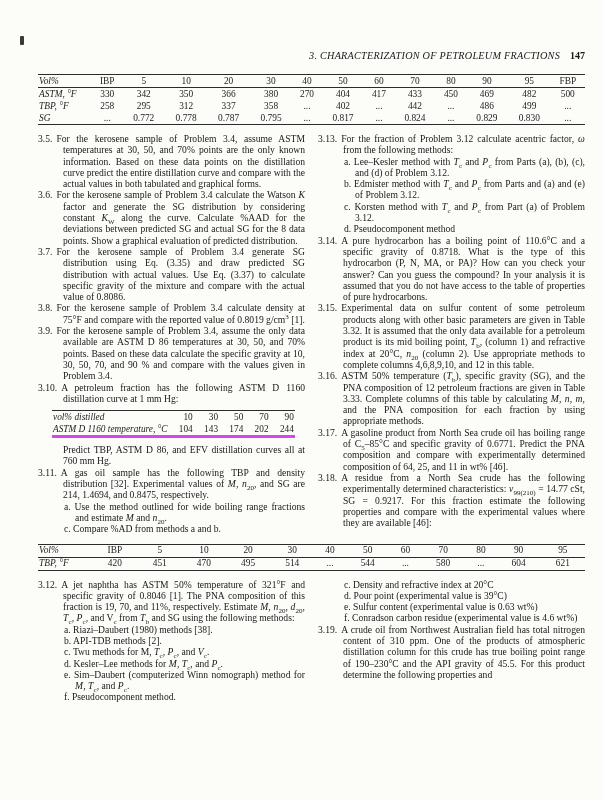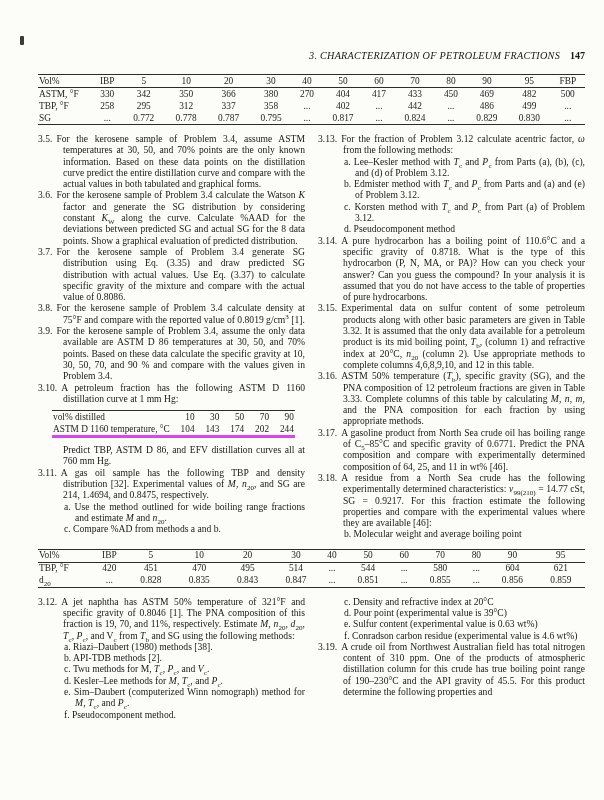--- a/index.html
+++ b/index.html
@@ -12,21 +12,21 @@
   .runhead{display:flex;justify-content:flex-end;align-items:baseline;font-size:10.2px;}
   .rh-title{font-style:italic;letter-spacing:.25px;}
   .rh-page{font-weight:bold;margin-left:10px;font-size:10px;}
   .speck{position:absolute;left:20px;top:36px;width:4px;height:9px;background:#3a3a38;border-radius:1px;}
 
   
   .dtable{width:100%;border-collapse:collapse;font-size:9.4px;color:#1c1c1c;}
   .dtable th,.dtable td{font-weight:normal;padding:0.5px 1px;white-space:nowrap;line-height:11px;}
   .dtable thead tr{border-bottom:0.9px solid #2b2b2b;}
   .dtable.ruled{border-top:1.2px solid #2b2b2b;border-bottom:1.2px solid #2b2b2b;}
-  .dtable .lab{text-align:left;}
+  .dtable .lab{text-align:left;font-style:italic;}
   .dtable .num{text-align:center;}
   .dtable thead th:first-child{width:52px;}
   .topgap{margin-top:13px;}
   .midtbl{margin:9px 0 8px 0;}
 
   
   .tblwrap{margin:6px 0 6px 14px;}
   .dtable.inner{border-top:1px solid #2b2b2b;border-bottom:3px solid #d946ef;font-size:9.3px;width:96%;}
   .dtable.inner .num{text-align:right;width:27px;}
   .dtable.inner .lab{text-align:left;}
@@ -165,21 +165,20 @@
           <div class="prob"><span class="pnum">3.13.</span><span>For the fraction of Problem 3.12 calculate acentric factor, <i>ω</i> from the following methods:</span></div>
           <div class="sub">a. Lee–Kesler method with <i>T</i><sub>c</sub> and <i>P</i><sub>c</sub> from Parts (a), (b), (c), and (d) of Problem 3.12.</div>
           <div class="sub">b. Edmister method with <i>T</i><sub>c</sub> and <i>P</i><sub>c</sub> from Parts and (a) and (e) of Problem 3.12.</div>
           <div class="sub">c. Korsten method with <i>T</i><sub>c</sub> and <i>P</i><sub>c</sub> from Part (a) of Problem 3.12.</div>
           <div class="sub">d. Pseudocomponent method</div>
           <div class="prob"><span class="pnum">3.14.</span><span>A pure hydrocarbon has a boiling point of 110.6°C and a specific gravity of 0.8718. What is the type of this hydrocarbon (P, N, MA, or PA)? How can you check your answer? Can you guess the compound? In your analysis it is assumed that you do not have access to the table of properties of pure hydrocarbons.</span></div>
           <div class="prob"><span class="pnum">3.15.</span><span>Experimental data on sulfur content of some petroleum products along with other basic parameters are given in Table 3.32. It is assumed that the only data available for a petroleum product is its mid boiling point, <i>T</i><sub>b</sub>, (column 1) and refractive index at 20°C, <i>n</i><sub>20</sub> (column 2). Use appropriate methods to complete columns 4,6,8,9,10, and 12 in this table.</span></div>
           <div class="prob"><span class="pnum">3.16.</span><span>ASTM 50% temperature (<i>T</i><sub>b</sub>), specific gravity (SG), and the PNA composition of 12 petroleum fractions are given in Table 3.33. Complete columns of this table by calculating <i>M</i>, <i>n</i>, <i>m</i>, and the PNA composition for each fraction by using appropriate methods.</span></div>
           <div class="prob"><span class="pnum">3.17.</span><span>A gasoline product from North Sea crude oil has boiling range of C<sub>5</sub>–85°C and specific gravity of 0.6771. Predict the PNA composition and compare with experimentally determined composition of 64, 25, and 11 in wt% [46].</span></div>
           <div class="prob"><span class="pnum">3.18.</span><span>A residue from a North Sea crude has the following experimentally determined characteristics: <i>ν</i><sub>99(210)</sub> = 14.77 cSt, SG = 0.9217. For this fraction estimate the following properties and compare with the experimental values where they are available [46]:</span></div>
-          <div class="sub">b. Molecular weight and average boiling point</div>
         </div>
     </div>
 
     <div class="midtbl">
         <table class="dtable ruled">
           <thead>
             <tr>
               <th class="lab">Vol%</th>
               <th class="num">IBP</th>
               <th class="num">5</th>
@@ -204,35 +203,20 @@
               <td class="num">495</td>
               <td class="num">514</td>
               <td class="num">...</td>
               <td class="num">544</td>
               <td class="num">...</td>
               <td class="num">580</td>
               <td class="num">...</td>
               <td class="num">604</td>
               <td class="num">621</td>
             </tr>
-            <tr>
-              <th class="lab">d<sub>20</sub></th>
-              <td class="num">...</td>
-              <td class="num">0.828</td>
-              <td class="num">0.835</td>
-              <td class="num">0.843</td>
-              <td class="num">0.847</td>
-              <td class="num">...</td>
-              <td class="num">0.851</td>
-              <td class="num">...</td>
-              <td class="num">0.855</td>
-              <td class="num">...</td>
-              <td class="num">0.856</td>
-              <td class="num">0.859</td>
-            </tr>
           </tbody>
         </table>
       </div>
 
     <div class="twocol" style="margin-top:4px">
       <div class="col">
           <div class="prob"><span class="pnum">3.12.</span><span>A jet naphtha has ASTM 50% temperature of 321°F and specific gravity of 0.8046 [1]. The PNA composition of this fraction is 19, 70, and 11%, respectively. Estimate <i>M</i>, <i>n</i><sub>20</sub>, <i>d</i><sub>20</sub>, <i>T</i><sub>c</sub>, <i>P</i><sub>c</sub>, and V<sub>c</sub> from <i>T</i><sub>b</sub> and SG using the following methods:</span></div>
           <div class="sub">a. Riazi–Daubert (1980) methods [38].</div>
           <div class="sub">b. API-TDB methods [2].</div>
           <div class="sub">c. Twu methods for M, <i>T</i><sub>c</sub>, <i>P</i><sub>c</sub>, and <i>V</i><sub>c</sub>.</div>

